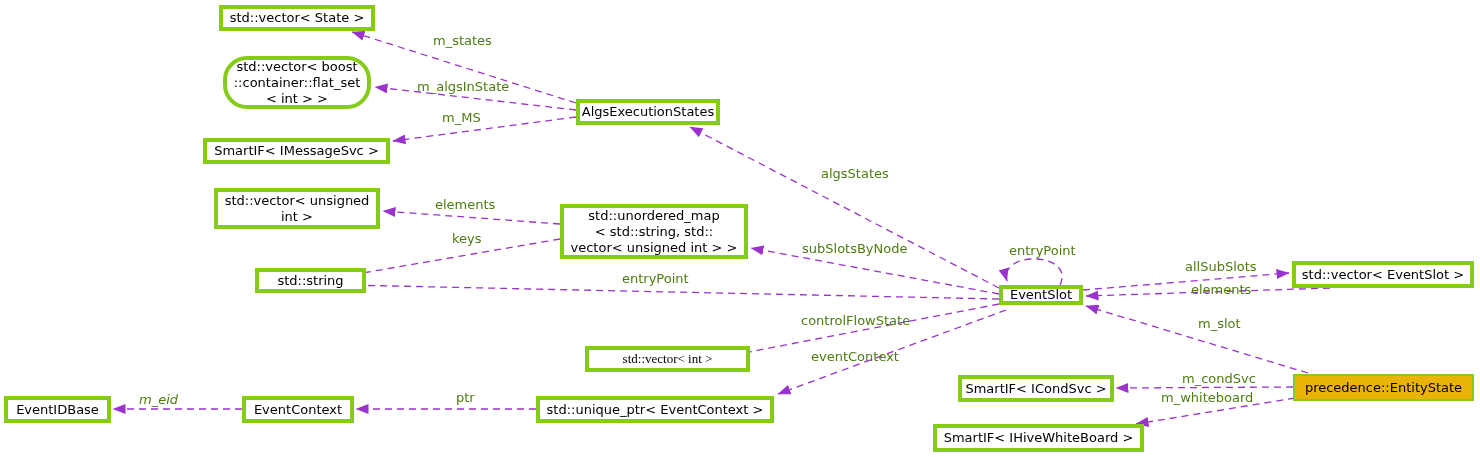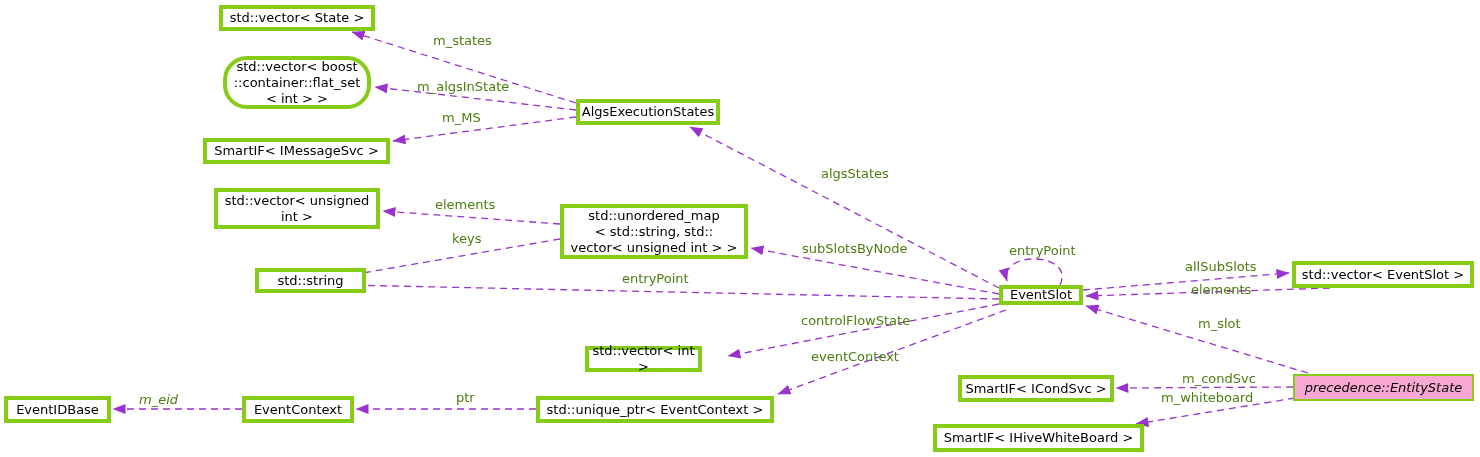--- a/index.html
+++ b/index.html
@@ -9,21 +9,21 @@
     overflow:hidden;
   }
   #edge-layer { position:absolute; left:0; top:0; width:1480px; height:457px; }
   .node {
     position:absolute; box-sizing:border-box;
     background:#ffffff; border:4px solid #84cc16;
     display:flex; align-items:center; justify-content:center;
     text-align:center; white-space:pre-line;
     font-size:13px; line-height:16px; color:#000;
   }
-  .node.hl { background:#f9a8d4; border-width:2px;font-style:italic; }
+  .node.hl { background:#eab308; border-width:2px; }
   .elabel {
     position:absolute; font-size:13px; line-height:15px;
     color:#4d7c0f; white-space:nowrap;
   }
 </style>
 </head>
 <body>
 
 <div id="canvas">
 
@@ -62,21 +62,21 @@
   <div class="node" style="left:203px;top:138px;width:187px;height:26px;">SmartIF&lt; IMessageSvc &gt;</div>
   <div class="node" style="left:576px;top:99px;width:144px;height:26px;">AlgsExecutionStates</div>
   <div class="node" style="left:214px;top:188px;width:166px;height:41px;">std::vector&lt; unsigned
 int &gt;</div>
   <div class="node" style="left:255px;top:268px;width:111px;height:25px;">std::string</div>
   <div class="node" style="left:560px;top:204px;width:188px;height:55px;">std::unordered_map
 &lt; std::string, std::
 vector&lt; unsigned int &gt; &gt;</div>
   <div class="node" style="left:999px;top:285px;width:84px;height:20px;">EventSlot</div>
   <div class="node" style="left:1292px;top:261px;width:182px;height:27px;">std::vector&lt; EventSlot &gt;</div>
-  <div class="node" style="left:585px;top:346px;width:117px;height:26px;">std::vector&lt; int &gt;</div>
+  <div class="node" style="left:585px;top:346px;width:165px;height:26px;font-family:Liberation Serif, serif;">std::vector&lt; int &gt;</div>
   <div class="node" style="left:958px;top:375px;width:156px;height:27px;">SmartIF&lt; ICondSvc &gt;</div>
   <div class="node hl" style="left:1293px;top:374px;width:181px;height:27px;">precedence::EntityState</div>
   <div class="node" style="left:933px;top:424px;width:211px;height:28px;">SmartIF&lt; IHiveWhiteBoard &gt;</div>
   <div class="node" style="left:4px;top:396px;width:107px;height:27px;">EventIDBase</div>
   <div class="node" style="left:242px;top:396px;width:112px;height:27px;">EventContext</div>
   <div class="node" style="left:536px;top:396px;width:238px;height:27px;">std::unique_ptr&lt; EventContext &gt;</div>
 
   <div class="elabel" style="left:433px;top:33px;">m_states</div>
   <div class="elabel" style="left:417px;top:79px;">m_algsInState</div>
   <div class="elabel" style="left:442px;top:110px;">m_MS</div>

